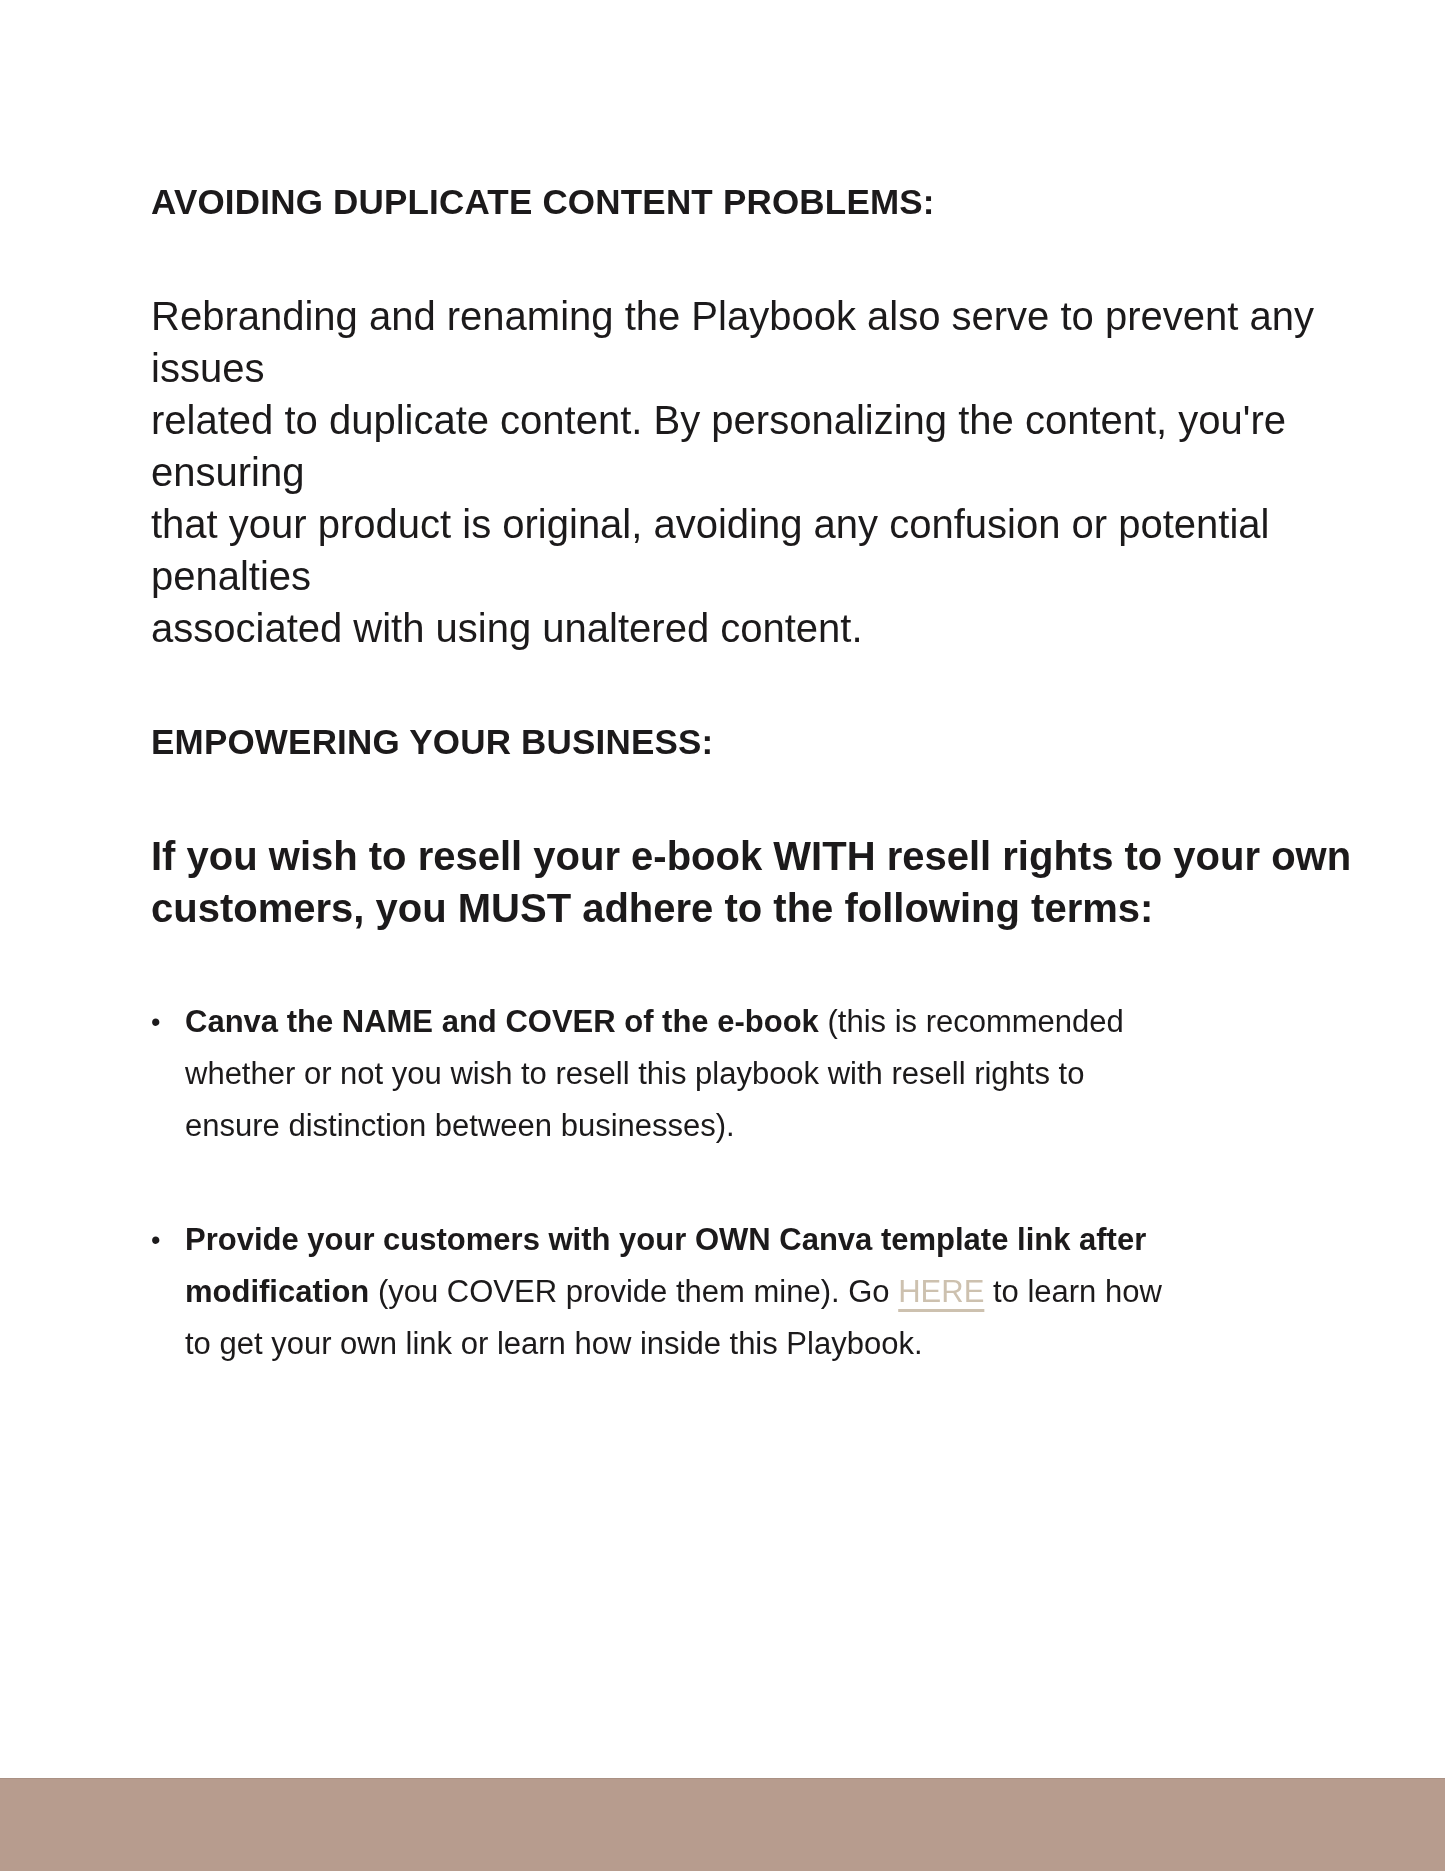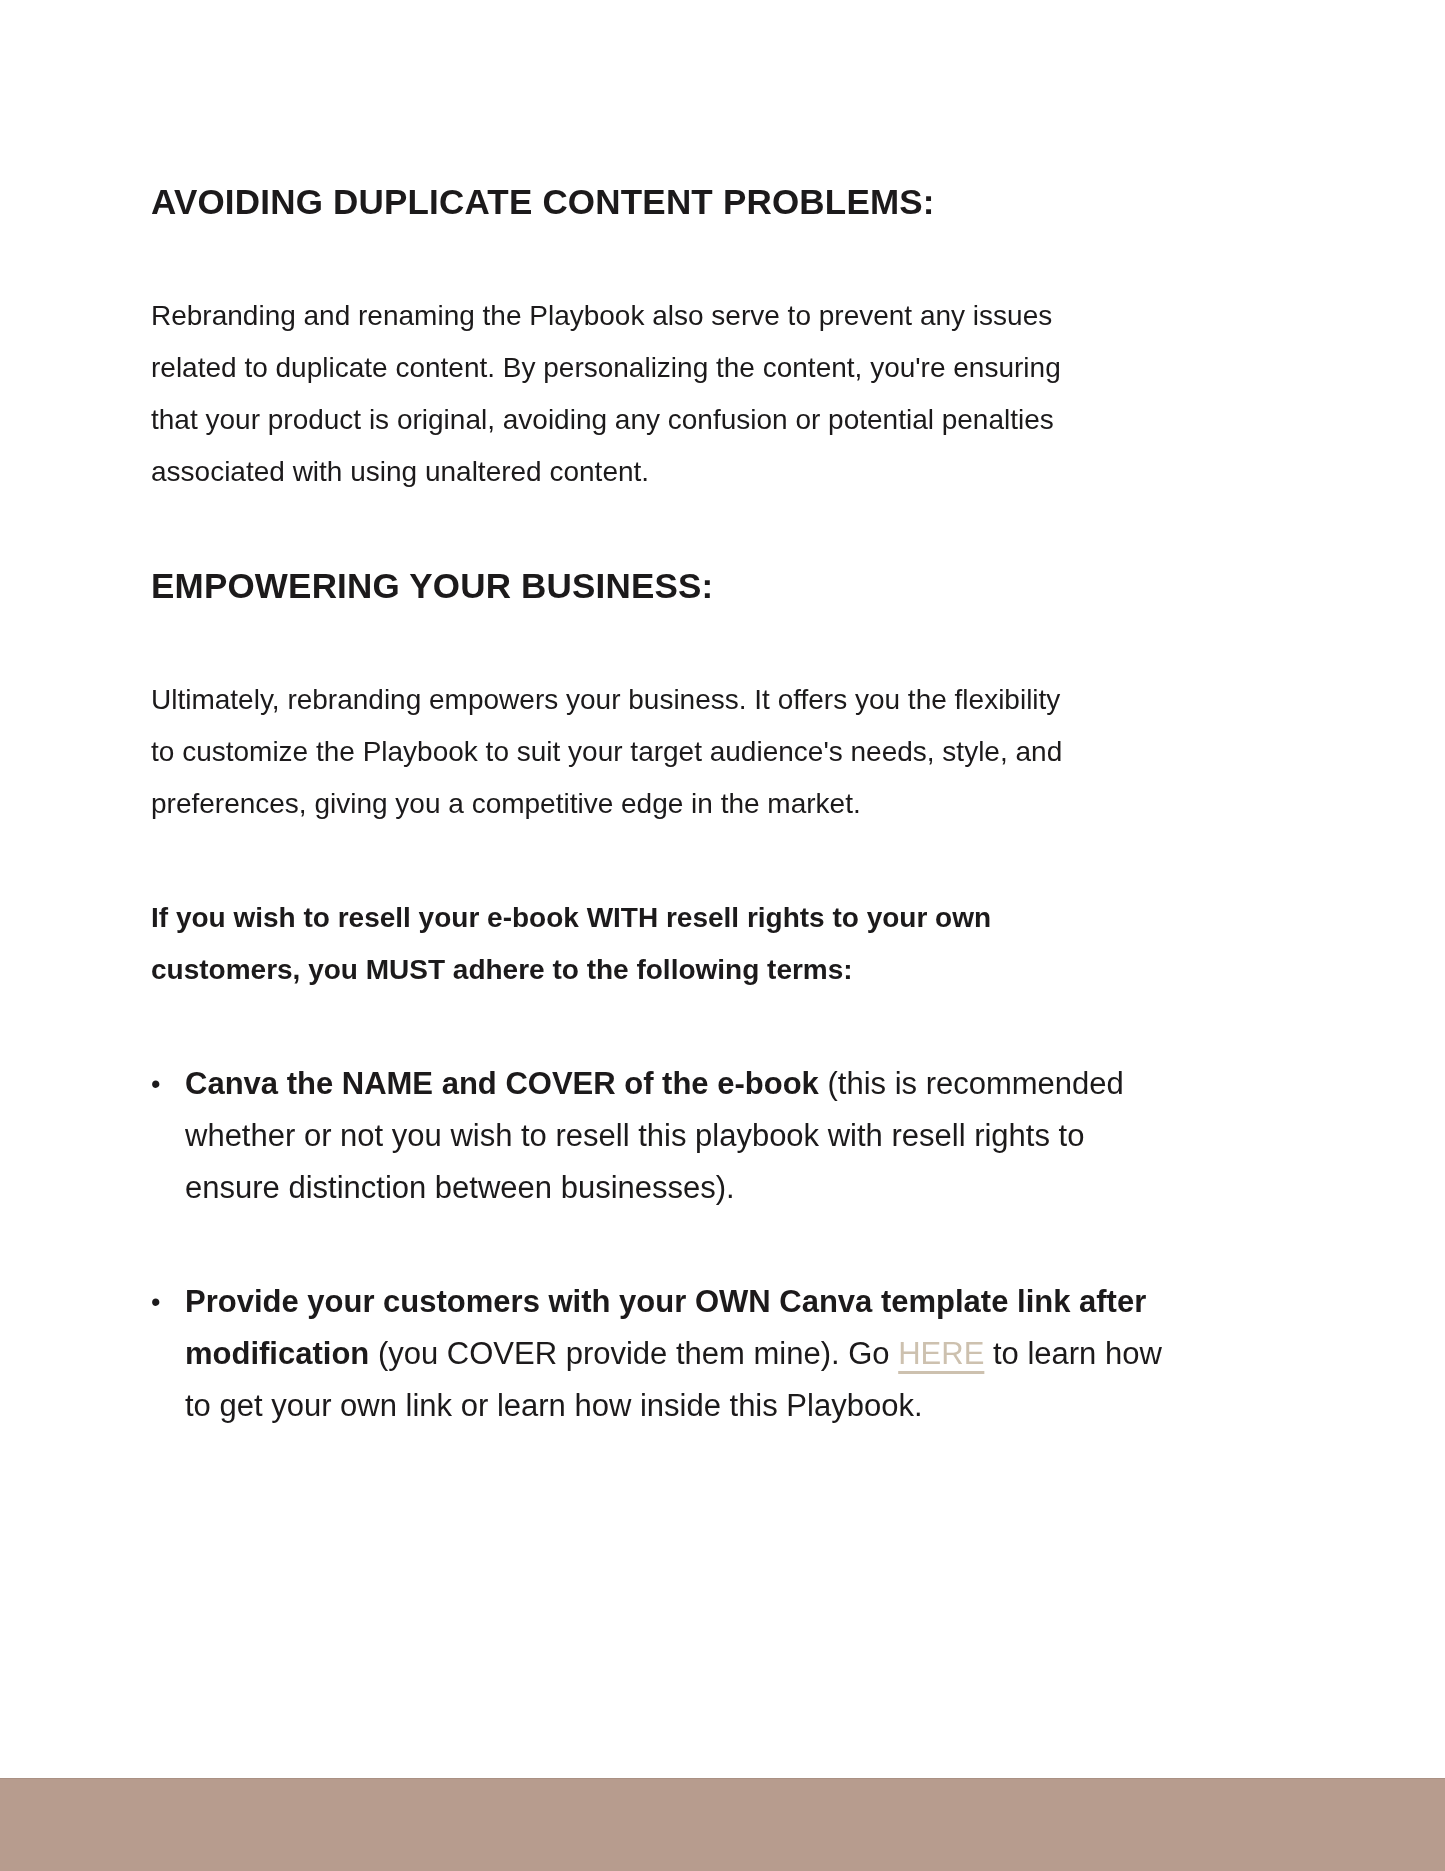--- a/index.html
+++ b/index.html
@@ -12,21 +12,21 @@
     overflow:hidden;
   }
   .content{
     position:absolute;
     left:151px;top:130px;
     width:1248px;
     margin-top:46px;
   }
   .block{
     margin:0 0 62px 0;
-    font-size:28px;
+    font-size:40px;
     line-height:52px;
     white-space:pre-line;
     font-weight:400;
   }
   .heading{
     font-size:35px;
     font-weight:700;
     letter-spacing:0.2px;
   }
   .bold{font-weight:700;}
@@ -74,23 +74,20 @@
 
   <h2 class="block heading">AVOIDING DUPLICATE CONTENT PROBLEMS:</h2>
 
   <p class="block">Rebranding and renaming the Playbook also serve to prevent any issues
 related to duplicate content. By personalizing the content, you're ensuring
 that your product is original, avoiding any confusion or potential penalties
 associated with using unaltered content.</p>
 
   <h2 class="block heading">EMPOWERING YOUR BUSINESS:</h2>
 
-  <p class="block">Ultimately, rebranding empowers your business. It offers you the flexibility
-to customize the Playbook to suit your target audience's needs, style, and
-preferences, giving you a competitive edge in the market.</p>
 
 
   <p class="block bold">If you wish to resell your e-book WITH resell rights to your own
 customers, you MUST adhere to the following terms:</p>
 
   <ul class="bullet-list">
     <li class="bullet-item">
         <span class="bullet-dot">•</span>
         <span class="bullet-text"><span class="bold">Canva the NAME and COVER of the e-book</span><span> (this is recommended
 whether or not you wish to resell this playbook with resell rights to

